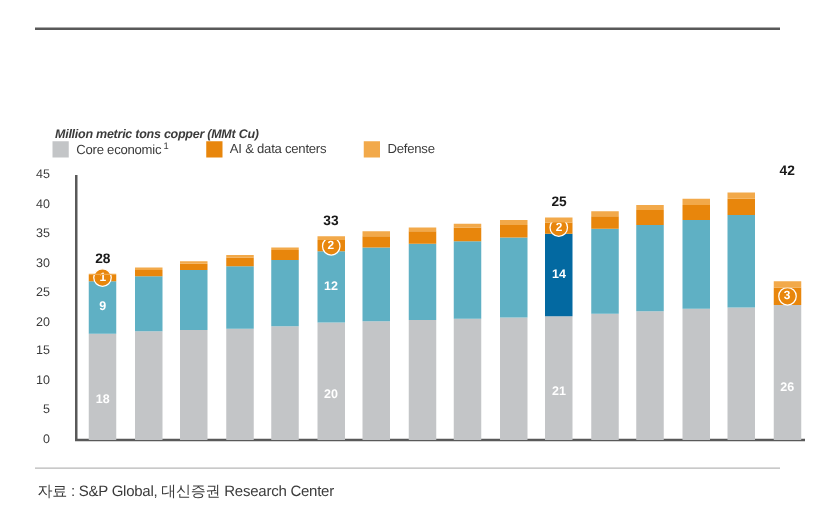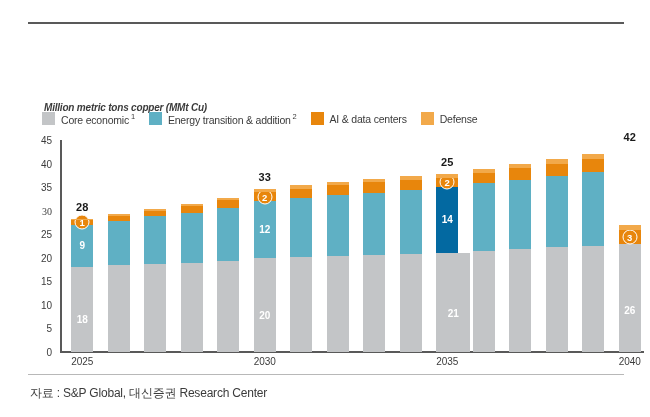--- a/index.html
+++ b/index.html
@@ -57,21 +57,21 @@
     margin-top: 29px;
   }
 
   
   .legend {
     position: absolute;
     left: 42px;
     top: 112px;
     display: flex;
     align-items: center;
-    gap: 0px;
+    gap: 16px;
     font-size: 10.5px;
     color: #3b3b3b;
     white-space: nowrap;
   }
   .legend-item {
     display: flex;
     align-items: center;
     margin-right: 14px;
   }
   .legend-swatch {
@@ -109,21 +109,21 @@
   }
   .yticks {
     position: absolute;
     left: 28px;
     top: 140px;
     width: 28px;
     height: 212px;
   }
   .ytick-lbl {
     position: absolute;
-    right: 4px;
+    right: 16px;
     transform: translateY(-50%);
     font-size: 10px;
     color: #3b3b3b;
     text-align: right;
     width: 26px;
   }
 
   
   .xticks {
     position: absolute;
@@ -220,43 +220,39 @@
 
   <div class="top-rule"></div>
 
 
   <div class="subtitle">Million metric tons copper (MMt Cu)</div>
 
   <div class="legend" id="legend">
       <div class="legend-item">
         <span class="legend-swatch" style="background: rgb(195, 197, 199);"></span>
         <span class="legend-label">Core economic<sup> 1</sup></span>
-      </div>
-      <div class="legend-item">
-        <span class="legend-swatch" style="background: rgb(95, 176, 196);"></span>
-        <span class="legend-label">Energy transition &amp; addition<sup> 2</sup></span>
       </div>
       <div class="legend-item">
         <span class="legend-swatch" style="background: rgb(232, 134, 12);"></span>
         <span class="legend-label">AI &amp; data centers</span>
       </div>
       <div class="legend-item">
         <span class="legend-swatch" style="background: rgb(242, 169, 74);"></span>
         <span class="legend-label">Defense</span>
       </div>
     </div>
 
   <div class="yticks" id="yticks">
       <div class="ytick-lbl" style="top: 212px;">0</div>
       <div class="ytick-lbl" style="top: 188.444px;">5</div>
       <div class="ytick-lbl" style="top: 164.889px;">10</div>
       <div class="ytick-lbl" style="top: 141.333px;">15</div>
       <div class="ytick-lbl" style="top: 117.778px;">20</div>
       <div class="ytick-lbl" style="top: 94.2222px;">25</div>
-      <div class="ytick-lbl" style="top: 70.6667px; font-family: Liberation Serif, serif;">30</div>
+      <div class="ytick-lbl" style="top: 70.6667px;">30</div>
       <div class="ytick-lbl" style="top: 47.1111px;">35</div>
       <div class="ytick-lbl" style="top: 23.5556px;">40</div>
       <div class="ytick-lbl" style="top: 0px;">45</div>
     </div>
 
   <div class="plot">
     <div class="axis-y-line"></div>
     <div class="axis-x-line"></div>
     <div class="bars" id="bars">
         <div class="bar" style="left: 11.3px; width: 21.9px;">
@@ -327,21 +323,21 @@
           <div class="seg" style="height: 10.3644px; background: rgb(232, 134, 12);"></div>
           <div class="seg" style="height: 3.29778px; background: rgb(242, 169, 74);"></div>
         </div>
         <div class="bar" style="left: 339.8px; width: 21.9px;">
           <div class="seg" style="height: 97.9911px; background: rgb(195, 197, 199);"></div>
           <div class="seg" style="height: 64.0711px; background: rgb(95, 176, 196);"></div>
           <div class="seg" style="height: 10.3644px; background: rgb(232, 134, 12);"></div>
           <div class="seg" style="height: 3.76889px; background: rgb(242, 169, 74);"></div>
         </div>
         <div class="bar" style="left: 376.3px; width: 21.9px;">
-          <div class="seg" style="height: 98.9333px; background: rgb(195, 197, 199); padding-left: 12px;">
+          <div class="seg" style="height: 98.9333px; background: rgb(195, 197, 199);">
             <div class="seg-lbl" style="top: 56.3387px;">21</div>
           </div>
           <div class="seg" style="height: 65.9556px; background: #0369a1;">
             <div class="seg-lbl" style="top: 27.9778px;">14</div>
           </div>
           <div class="seg" style="height: 9.42222px; background: rgb(232, 134, 12);">
             <div class="callout" style="background: rgb(232, 134, 12); top: 50%;">2</div>
           </div>
           <div class="seg" style="height: 3.76889px; background: rgb(242, 169, 74);"></div>
           <div class="total-lbl" style="bottom: 184.08px;">25</div>
@@ -376,23 +372,17 @@
           </div>
           <div class="seg" style="height: 14.1333px; background: rgb(232, 134, 12);">
             <div class="callout" style="background: rgb(232, 134, 12); top: 50%;">3</div>
           </div>
           <div class="seg" style="height: 4.71111px; background: rgb(242, 169, 74);"></div>
           <div class="total-lbl" style="bottom: 208.578px;">42</div>
         </div>
       </div>
   </div>
 
-  <div class="xticks" id="xticks">
-      <div class="xtick-lbl" style="left: 22.25px;">2025</div>
-      <div class="xtick-lbl" style="left: 204.75px;">2030</div>
-      <div class="xtick-lbl" style="left: 387.25px;">2035</div>
-      <div class="xtick-lbl" style="left: 569.75px;">2040</div>
-    </div>
 
   <div class="bottom-rule"></div>
   <div class="source">자료 : S&amp;P Global, 대신증권 Research Center</div>
 
 </div>
 
 </body></html>

